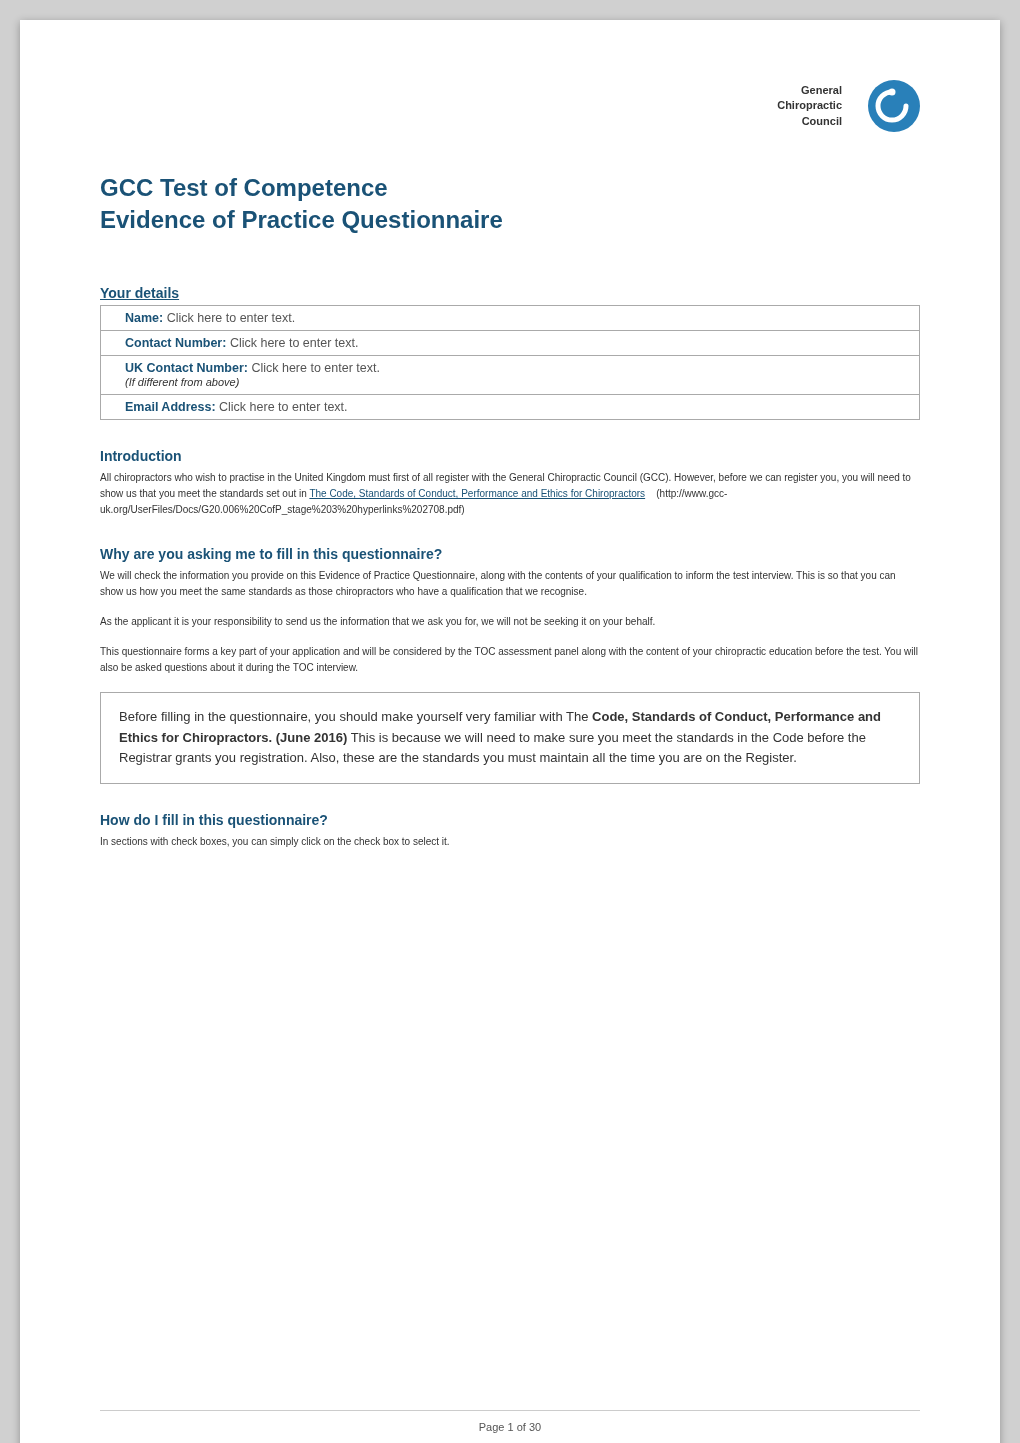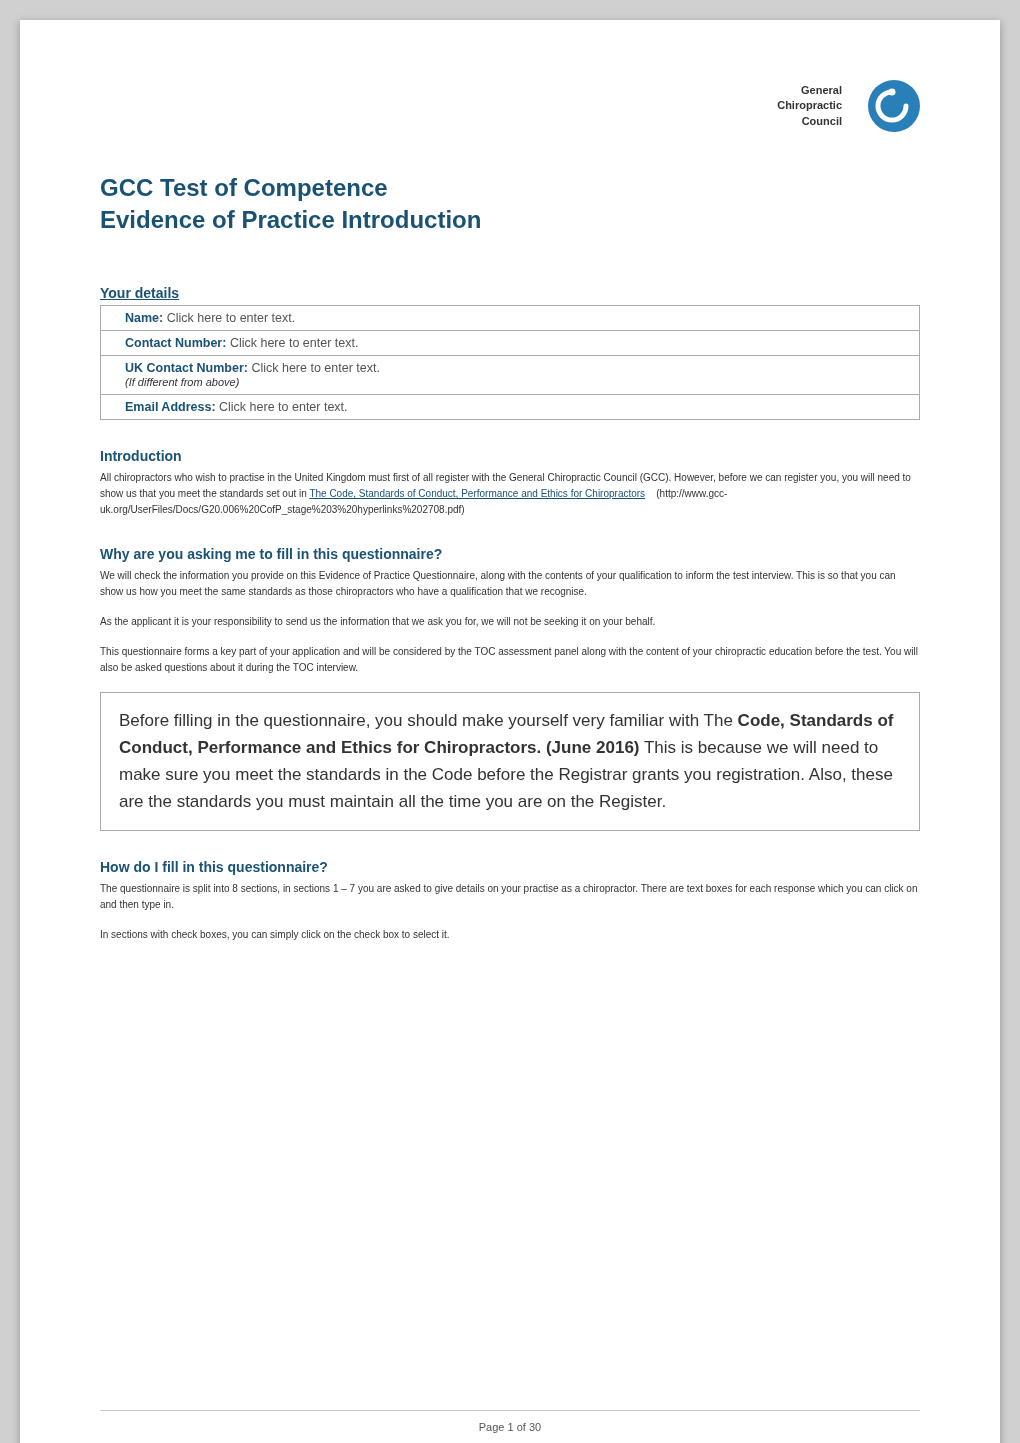--- a/index.html
+++ b/index.html
@@ -113,21 +113,21 @@
 
     .body-text a {
       color: #1a5276;
       text-decoration: underline;
     }
 
     
     .callout-box {
       border: 1px solid #aaa;
       padding: 14px 18px;
-      font-size: 17px;
+      font-size: 13px;
       color: #333;
       line-height: 1.6;
       margin-top: 16px;
       margin-bottom: 28px;
     }
 
     .callout-box strong {
       font-weight: bold;
     }
 
@@ -160,21 +160,21 @@
       <svg class="logo-icon" viewBox="0 0 52 52" xmlns="http://www.w3.org/2000/svg">
         <circle cx="26" cy="26" r="26" fill="#2980b9"></circle>
         <path d="M38 26 A14 14 0 1 1 24 12" stroke="white" stroke-width="5" fill="none" stroke-linecap="round"></path>
         <circle cx="24" cy="12" r="3.5" fill="white"></circle>
       </svg>
     </div>
   </div>
 
   <div class="page-title">
     <div>GCC Test of Competence</div>
-    <div>Evidence of Practice Introduction</div>
+    <div>Evidence of Practice Questionnaire</div>
   </div>
 
   <div>
     <div class="section-heading">Your details</div>
     <table class="details-table">
       <tbody>
           <tr>
         <td>
           <strong>Name:</strong>
           <span> Click here to enter text.</span>
@@ -219,21 +219,20 @@
     <p class="body-text">As the applicant it is your responsibility to send us the information that we ask you for, we will not be seeking it on your behalf.</p>
     <p class="body-text">This questionnaire forms a key part of your application and will be considered by the TOC assessment panel along with the content of your chiropractic education before the test. You will also be asked questions about it during the TOC interview.</p>
   </div>
 
   <div class="callout-box">
     <span>Before filling in the questionnaire, you should make yourself very familiar with The </span><strong>Code, Standards of Conduct, Performance and Ethics for Chiropractors</strong><strong>. (June 2016)</strong><span> This is because we will need to make sure you meet the standards in the Code before the Registrar grants you registration. Also, these are the standards you must maintain all the time you are on the Register.</span>
   </div>
 
   <div>
     <div class="section-title">How do I fill in this questionnaire?</div>
-    <p class="body-text">The questionnaire is split into 8 sections, in sections 1 – 7 you are asked to give details on your practise as a chiropractor. There are text boxes for each response which you can click on and then type in.</p>
     <p class="body-text">In sections with check boxes, you can simply click on the check box to select it.</p>
   </div>
 
   <div class="footer">
     <span>Page</span>
     <span>1</span>
     <span>of</span>
     <span>30</span>
   </div>
 

